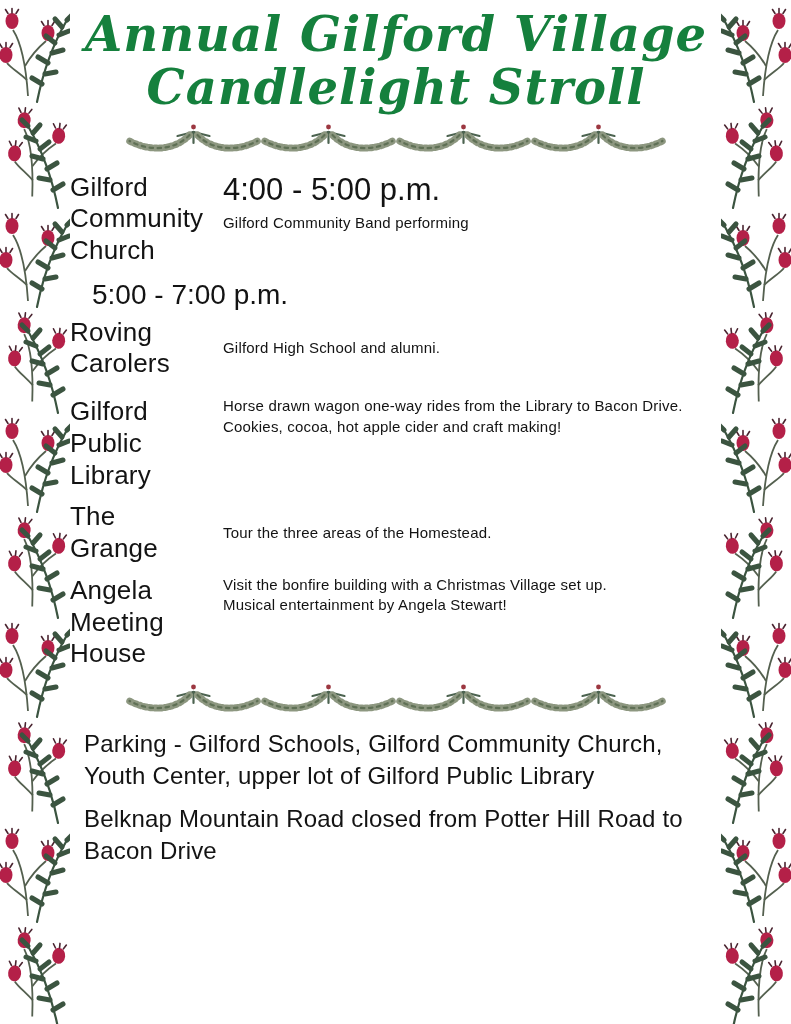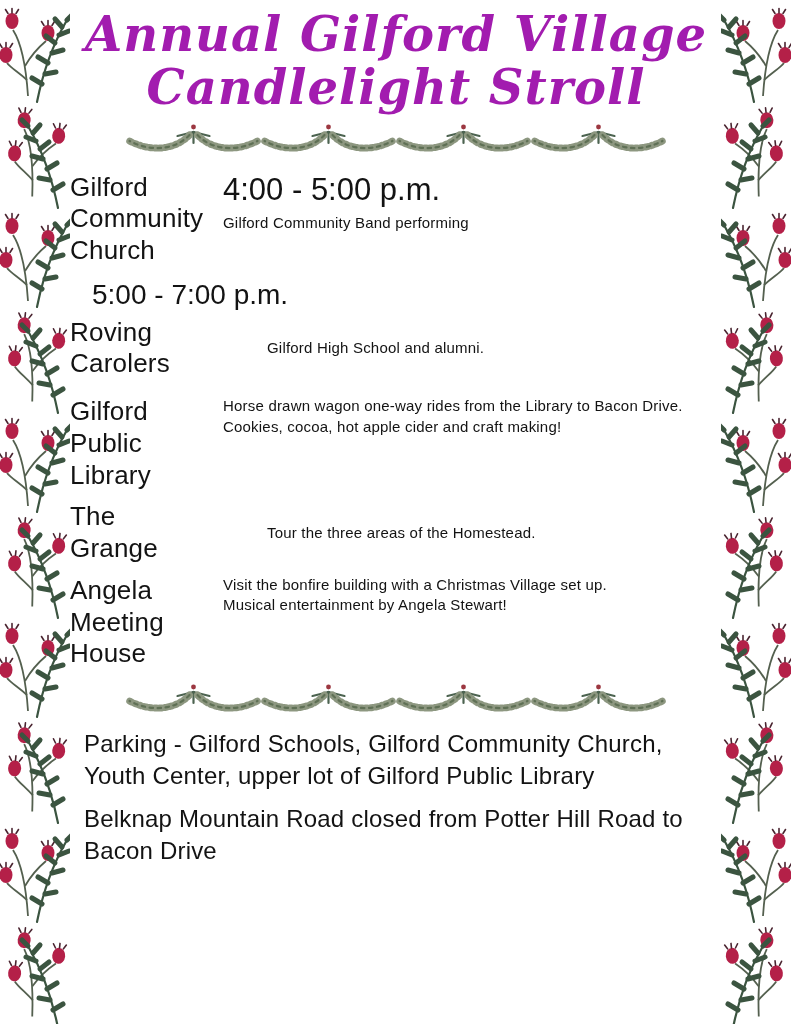--- a/index.html
+++ b/index.html
@@ -11,35 +11,35 @@
   .floral-border { position:absolute; top:0; width:70px; height:1024px; }
   .floral-left  { left:0; }
   .floral-right { right:0; }
 
   .content { position:absolute; left:70px; width:652px; top:0; }
 
   .title {
     margin:8px 0 0; text-align:center;
     font-family:"DejaVu Serif","Liberation Serif",serif;
     font-style:italic; font-weight:700;
-    font-size:48px; line-height:1.1; letter-spacing:1px; color:#a21caf;
+    font-size:48px; line-height:1.1; letter-spacing:1px; color:#15803d;
   }
   .title span { display:block; }
 
   .garland { display:block; margin:8px auto 0; }
   .garland-bottom { margin-top:12px; }
 
   .schedule { margin-top:14px; }
   .event-row { display:grid; grid-template-columns:153px 1fr; }
   .loc {
     white-space:pre-line; font-size:26px; line-height:1.22;
     letter-spacing:0.2px; font-weight:400;
   }
   .right {}
-  .right.vcenter { display:flex; align-items:center;margin-left:44px; }
+  .right.vcenter { display:flex; align-items:center; }
   .desc { margin:0; font-size:15px; line-height:1.36; letter-spacing:0.2px; }
   .desc + .desc { }
   .time { font-size:31px; text-align:left; padding-right:100px; margin-bottom:5px; }
   .time-row { font-size:28px; text-align:left; padding-left:22px; margin:12px 0 6px; }
 
   .row-carolers { margin-top:4px; }
   .row-field    { margin-top:12px; }
   .row-library  { margin-top:16px; }
   .row-grange   { margin-top:10px; }
   .row-union    { margin-top:10px; }

